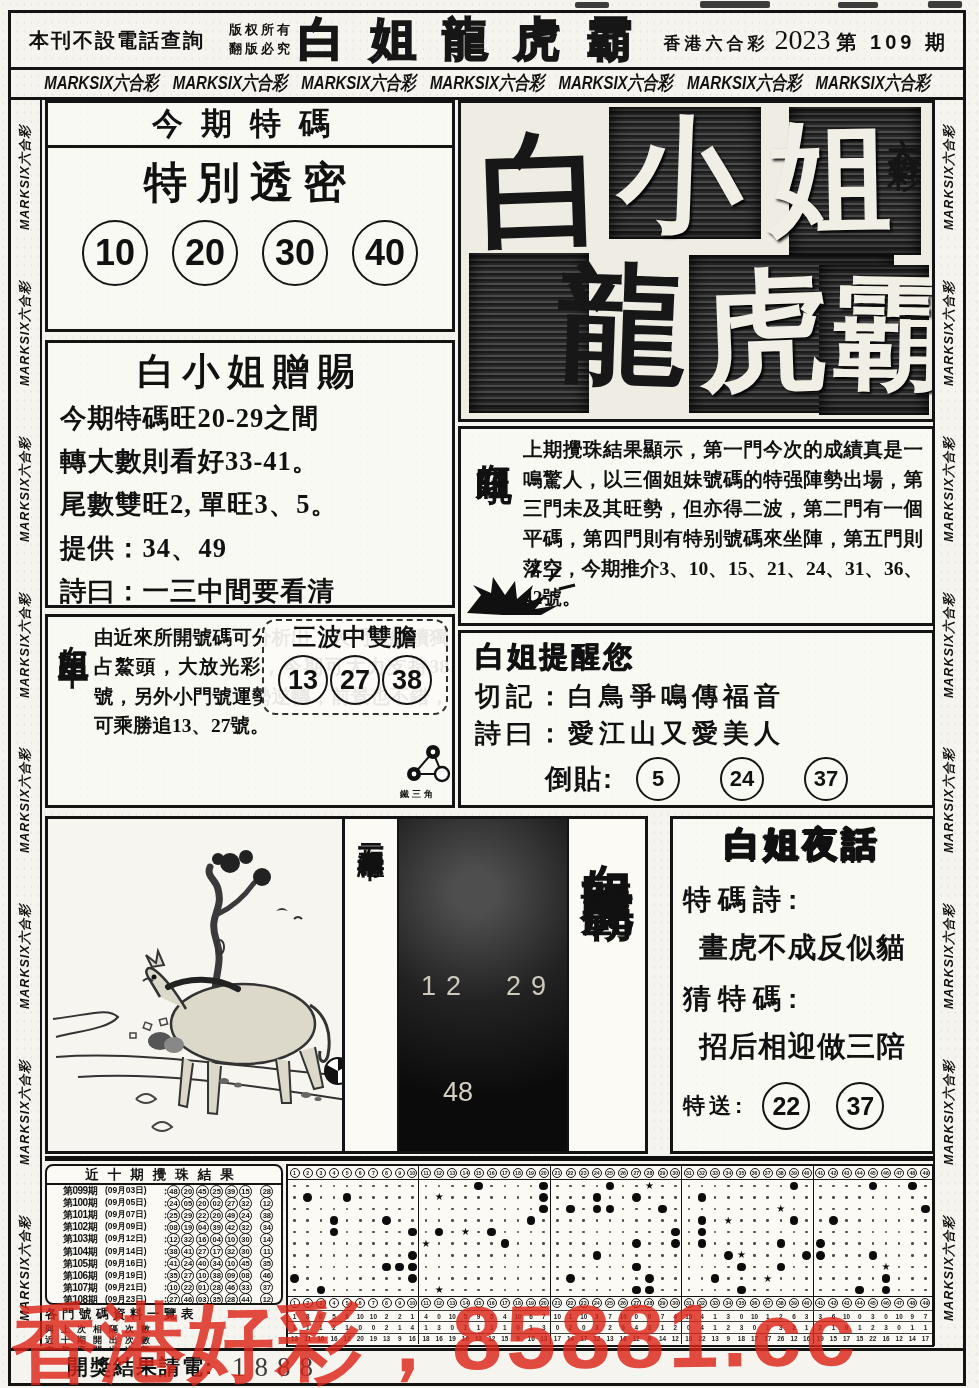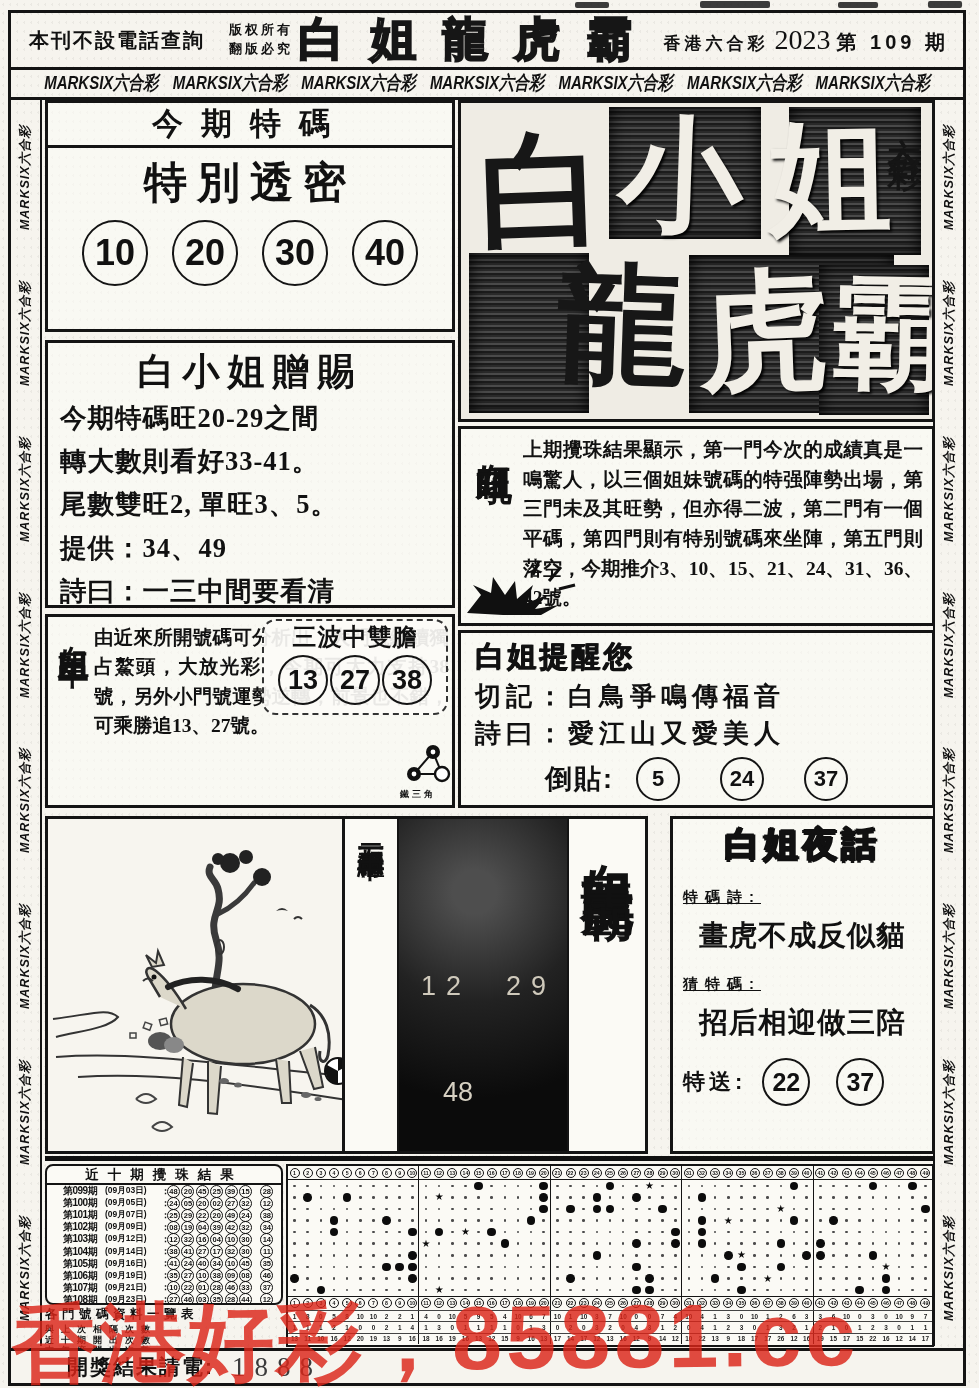--- a/index.html
+++ b/index.html
@@ -112,21 +112,21 @@
       }
   #photo-num-top{position:absolute;left:22px;top:152px;font-size:27px;color:#cfc9bb;letter-spacing:10px;white-space:pre;}
   #photo-num-bottom{position:absolute;left:44px;top:258px;font-size:27px;color:#d6d0c2;}
   #center-right{width:76px;border-left:2.5px solid #141414;display:flex;justify-content:center;background:#fbfaf5;}
   #center-right .v-label{font-size:54px;letter-spacing:6px;margin-top:2px;}
 
   
   #box-night{left:670px;top:816px;width:265px;height:338px;padding:2px 10px;}
   #night-title{text-align:center;font-size:35px;font-weight:900;letter-spacing:4px;
                text-shadow:1.5px 0 #111,0 1.5px #111,-1.5px 0 #111,0 -1.5px #111;}
-  .night-label{font-size:15px;font-weight:900;letter-spacing:7px;margin-top:20px;text-decoration:underline;}
+  .night-label{font-size:28px;font-weight:900;letter-spacing:7px;margin-top:13px;}
   .night-poem{font-size:28.5px;font-weight:900;letter-spacing:1px;margin-top:10px;text-align:center;white-space:nowrap;}
   #night-tail{display:flex;align-items:center;gap:16px;margin-top:16px;}
   #night-tail-label{font-size:22px;font-weight:900;letter-spacing:4px;}
   #night-nums{display:flex;gap:26px;}
   #night-nums .num-circle{width:44px;height:44px;font-size:25px;border-width:2.5px;}
 
   
   #divbar{left:45px;top:1156px;width:890px;height:5px;background:#101010;}
 
   

